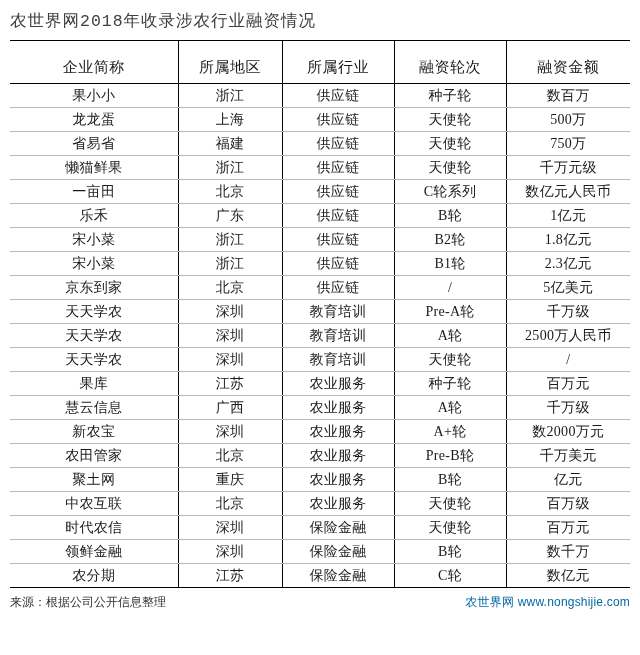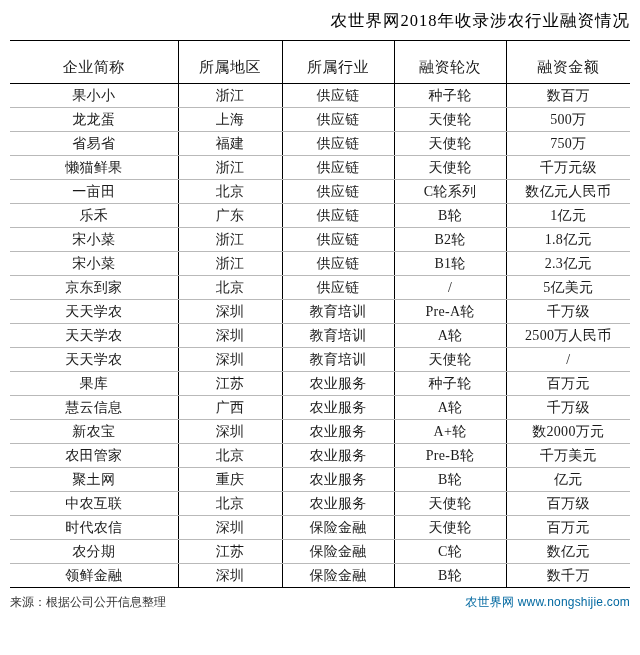--- a/index.html
+++ b/index.html
@@ -15,26 +15,26 @@
     overflow: hidden;
   }
   .page {
     width: 640px;
     height: 655px;
     position: relative;
     box-sizing: border-box;
     padding: 0 10px;
   }
   .title {
-    text-align: right;
+    text-align: left;
     font-size: 16.5px;
-    font-family: Liberation Serif, serif;
+    font-family: Liberation Mono, monospace;
     letter-spacing: 1px;
     padding: 10px 0 8px 0;
-    color: #000000;
+    color: #404040;
   }
   table.data {
     width: 620px;
     border-collapse: collapse;
     table-layout: fixed;
     font-size: 14px;
   }
   table.data col.c0 { width: 168px; }
   table.data col.c1 { width: 104px; }
   table.data col.c2 { width: 112px; }
@@ -243,33 +243,33 @@
           <td class="sep">百万级</td>
         </tr>
         <tr>
           <td>时代农信</td>
           <td class="sep">深圳</td>
           <td class="sep">保险金融</td>
           <td class="sep">天使轮</td>
           <td class="sep">百万元</td>
         </tr>
         <tr>
+          <td>领鲜金融</td>
+          <td class="sep">深圳</td>
+          <td class="sep">保险金融</td>
+          <td class="sep">B轮</td>
+          <td class="sep">数千万</td>
+        </tr>
+        <tr>
           <td>农分期</td>
           <td class="sep">江苏</td>
           <td class="sep">保险金融</td>
           <td class="sep">C轮</td>
           <td class="sep">数亿元</td>
         </tr>
-        <tr>
-          <td>领鲜金融</td>
-          <td class="sep">深圳</td>
-          <td class="sep">保险金融</td>
-          <td class="sep">B轮</td>
-          <td class="sep">数千万</td>
-        </tr>
       </tbody>
   </table>
 
   <div class="footer">
     <div class="source">来源：根据公司公开信息整理</div>
     <div class="watermark">农世界网 www.nongshijie.com</div>
   </div>
 
 </div>
 

